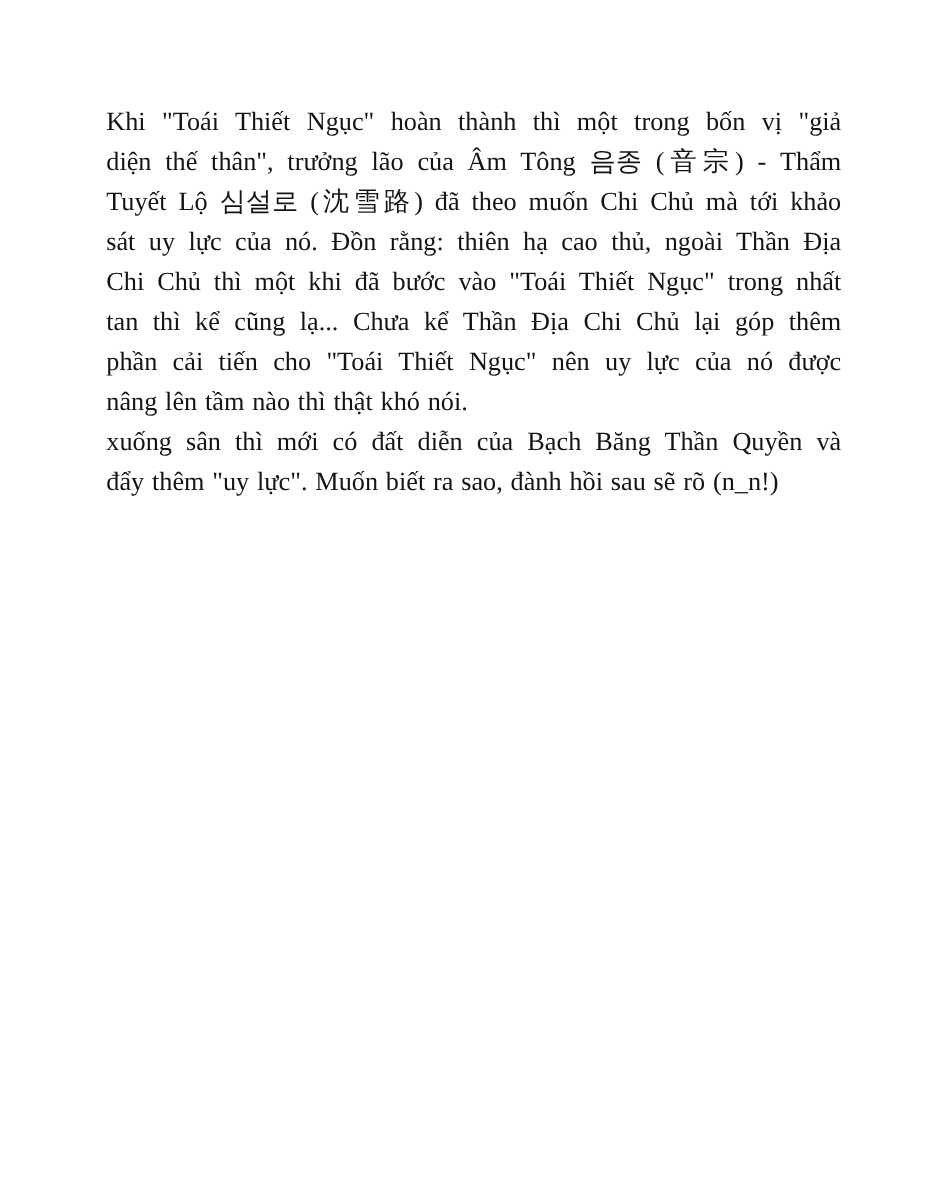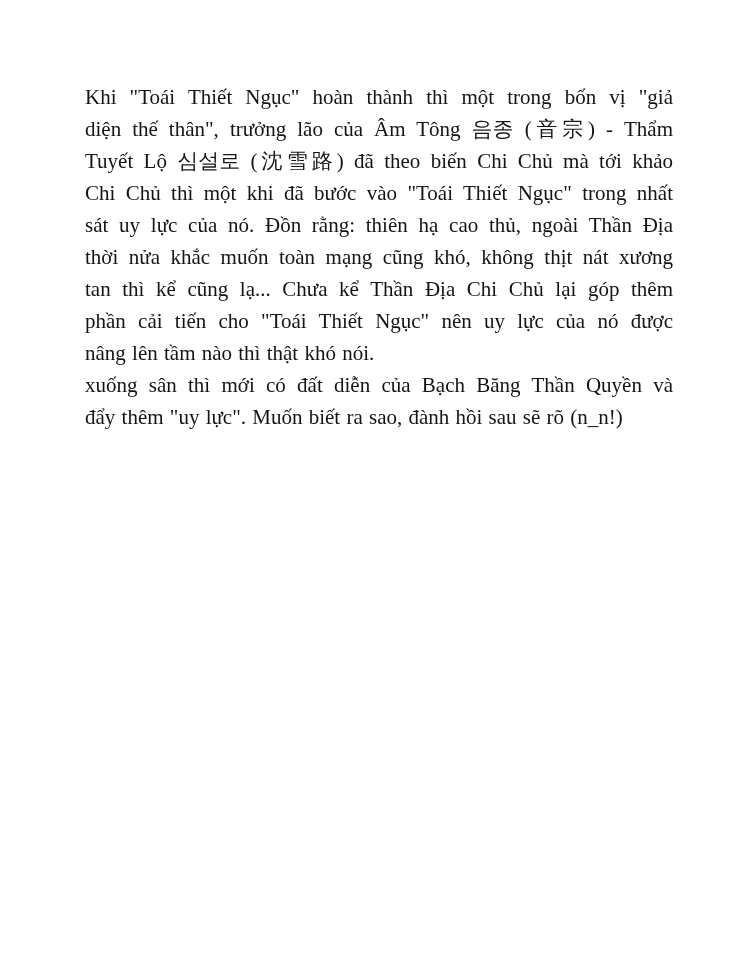--- a/index.html
+++ b/index.html
@@ -40,24 +40,23 @@
 </style>
 </head>
 <body>
 
 <div class="page">
   <div class="text-block">
 
     <div class="para">
       <div class="line">Khi "Toái Thiết Ngục" hoàn thành thì một trong bốn vị "giả</div>
       <div class="line">diện thế thân", trưởng lão của Âm Tông 음종 (音宗) - Thẩm</div>
-      <div class="line">Tuyết Lộ 심설로 (沈雪路) đã theo biến Chi Chủ mà tới khảo</div>
+      <div class="line">Tuyết Lộ 심설로 (沈雪路) đã theo muốn Chi Chủ mà tới khảo</div>
+      <div class="line">sát uy lực của nó. Đồn rằng: thiên hạ cao thủ, ngoài Thần Địa</div>
       <div class="line">Chi Chủ thì một khi đã bước vào "Toái Thiết Ngục" trong nhất</div>
-      <div class="line">sát uy lực của nó. Đồn rằng: thiên hạ cao thủ, ngoài Thần Địa</div>
-      <div class="line">thời nửa khắc muốn toàn mạng cũng khó, không thịt nát xương</div>
       <div class="line">tan thì kể cũng lạ... Chưa kể Thần Địa Chi Chủ lại góp thêm</div>
       <div class="line">phần cải tiến cho "Toái Thiết Ngục" nên uy lực của nó được</div>
       <div class="line last-line">nâng lên tầm nào thì thật khó nói.</div>
     </div>
 
     <div class="para">
       <div class="line">xuống sân thì mới có đất diễn của Bạch Băng Thần Quyền và</div>
       <div class="line last-line">đẩy thêm "uy lực". Muốn biết ra sao, đành hồi sau sẽ rõ (n_n!)</div>
     </div>
 

